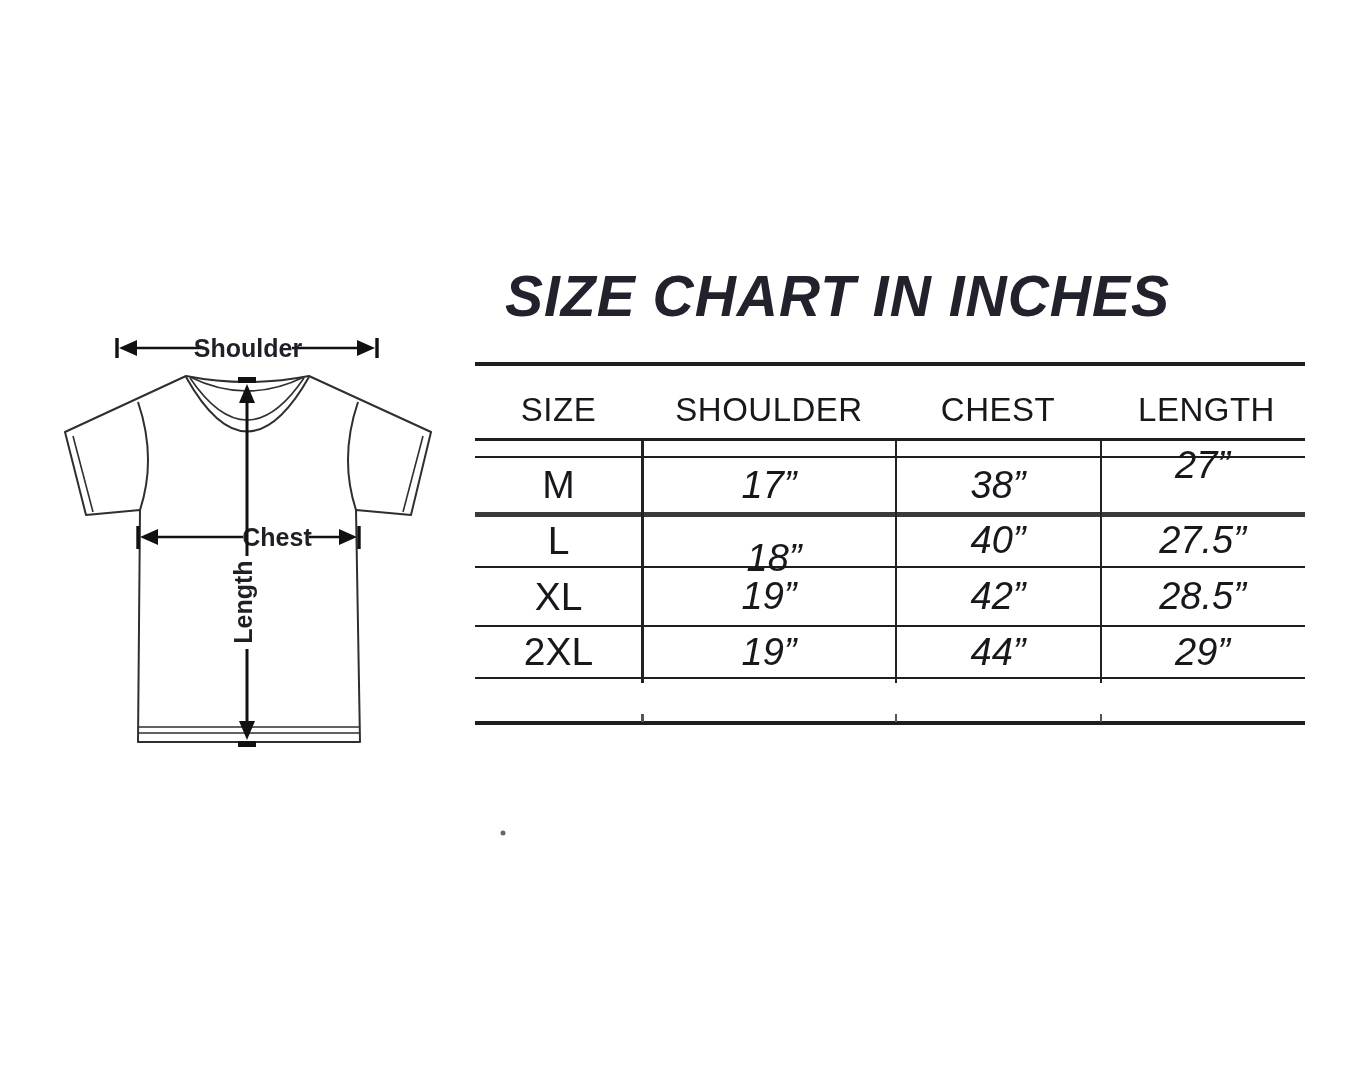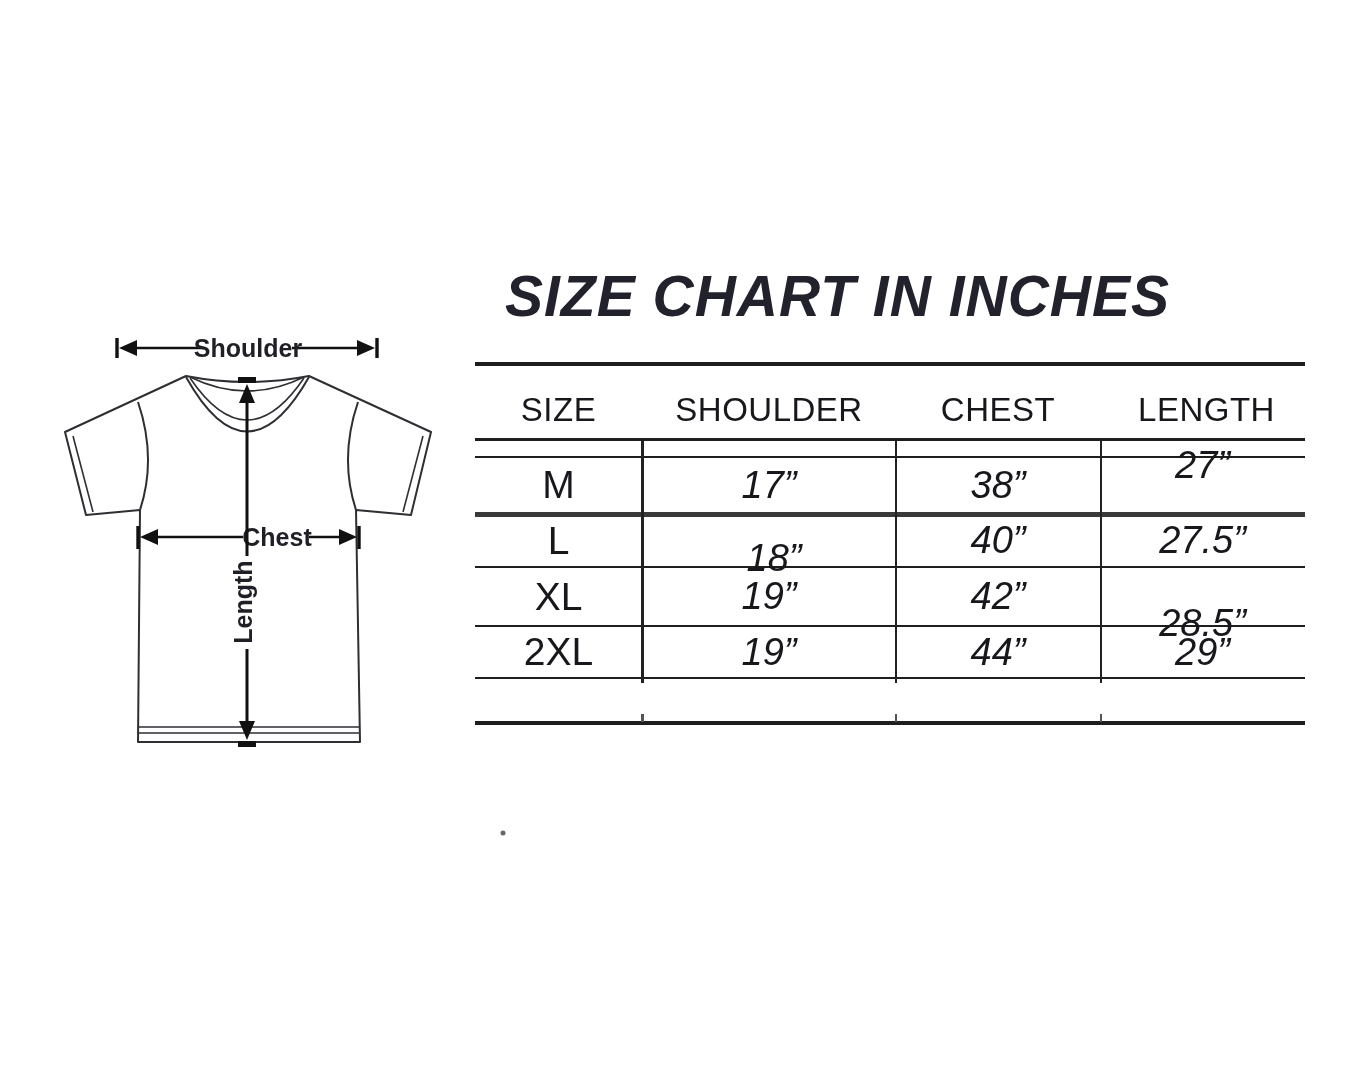--- a/index.html
+++ b/index.html
@@ -111,20 +111,20 @@
   <div class="cell val" style="left:1100px;width:205px;top:438px;height:54px;line-height:54px;">27”</div>
 
   <div class="cell sz" style="left:475px;width:167px;top:515px;height:51px;line-height:51px;">L</div>
   <div class="cell val" style="left:642px;width:232px;top:533px;height:51px;line-height:51px;margin-left:16px;">18”</div>
   <div class="cell val" style="left:896px;width:204px;top:515px;height:51px;line-height:51px;">40”</div>
   <div class="cell val" style="left:1100px;width:205px;top:515px;height:51px;line-height:51px;">27.5”</div>
 
   <div class="cell sz" style="left:475px;width:167px;top:568px;height:41px;line-height:57px;">XL</div>
   <div class="cell val" style="left:642px;width:254px;top:568px;height:57px;line-height:57px;">19”</div>
   <div class="cell val" style="left:896px;width:204px;top:568px;height:57px;line-height:57px;">42”</div>
-  <div class="cell val" style="left:1100px;width:205px;top:568px;height:57px;line-height:57px;margin-top:27px;">28.5”</div>
+  <div class="cell val" style="left:1100px;width:205px;top:568px;height:57px;line-height:57px;">28.5”</div>
 
   <div class="cell sz" style="left:475px;width:167px;top:627px;height:50px;line-height:50px;">2XL</div>
   <div class="cell val" style="left:642px;width:254px;top:627px;height:50px;line-height:50px;">19”</div>
   <div class="cell val" style="left:896px;width:204px;top:627px;height:50px;line-height:50px;border-radius:8px;">44”</div>
   <div class="cell val" style="left:1100px;width:205px;top:627px;height:50px;line-height:50px;">29”</div>
 
 </div>
 
 </body></html>

